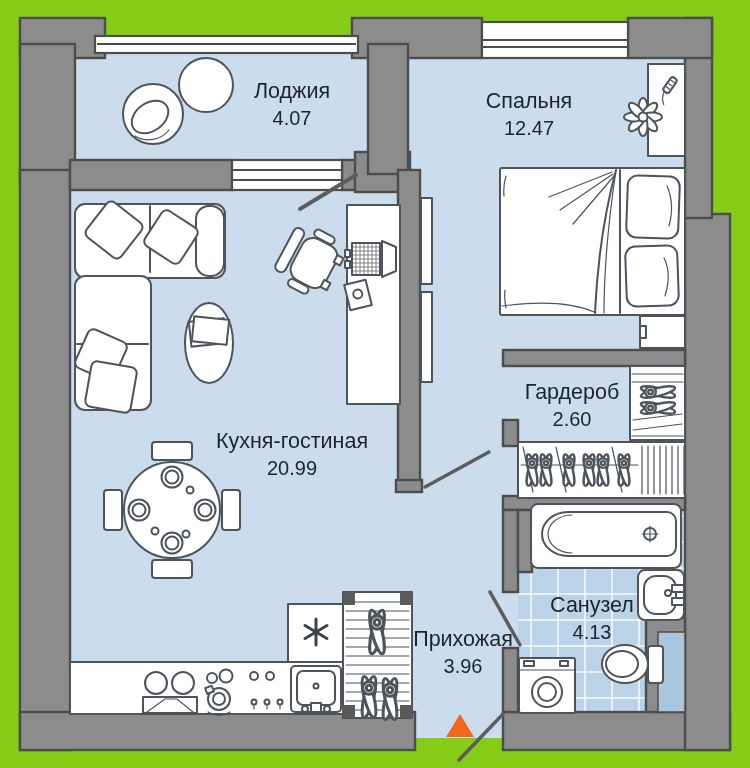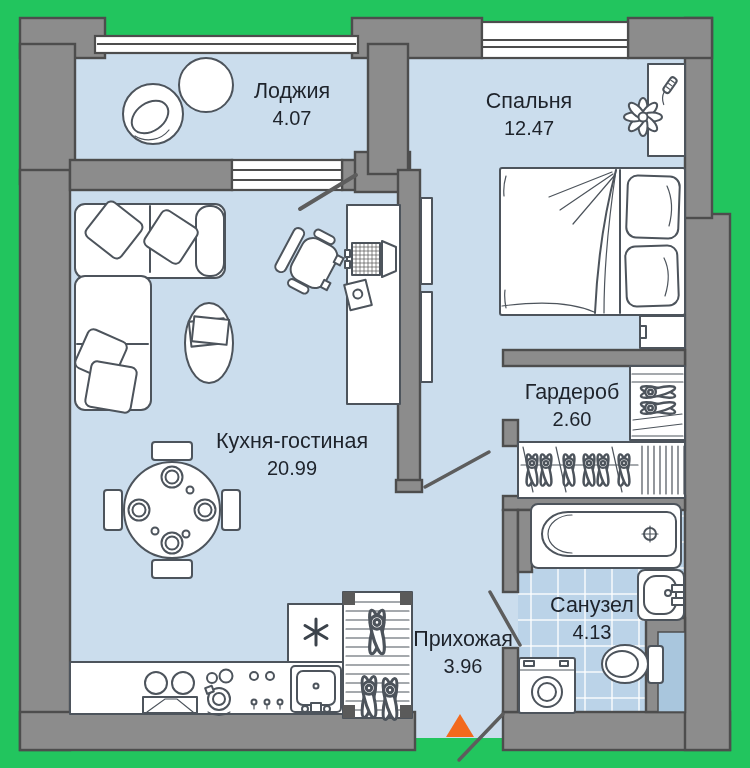--- a/index.html
+++ b/index.html
@@ -1,16 +1,16 @@
 <!DOCTYPE html>
 <html><head>
 <meta charset="utf-8">
 <style>
   html,body{margin:0;padding:0;background:#fff}
-  .stage{width:750px;height:768px;position:relative;background:#22c55e;overflow:hidden}
+  .stage{width:750px;height:768px;position:relative;background:#84cc16;overflow:hidden}
   svg{display:block}
   .wall{fill:#8c8c8c;stroke:#4d4d4d;stroke-width:2.4}
   .win{fill:#ffffff;stroke:#4d4d4d;stroke-width:2.2}
   .winline{stroke:#4d4d4d;stroke-width:1.8;fill:none}
   .furn{fill:#ffffff;stroke:#4d545c;stroke-width:2;stroke-linejoin:round;stroke-linecap:round}
   .ln{fill:none;stroke:#4d545c;stroke-width:2;stroke-linecap:round}
   .thin{stroke-width:1.2}
   .grid{stroke:#555;stroke-width:.7}
   .tile{stroke:#fff;stroke-width:1.5;opacity:.88;fill:none}
   .doorline{stroke:#5d5d5d;stroke-width:4;fill:none;stroke-linecap:round}

